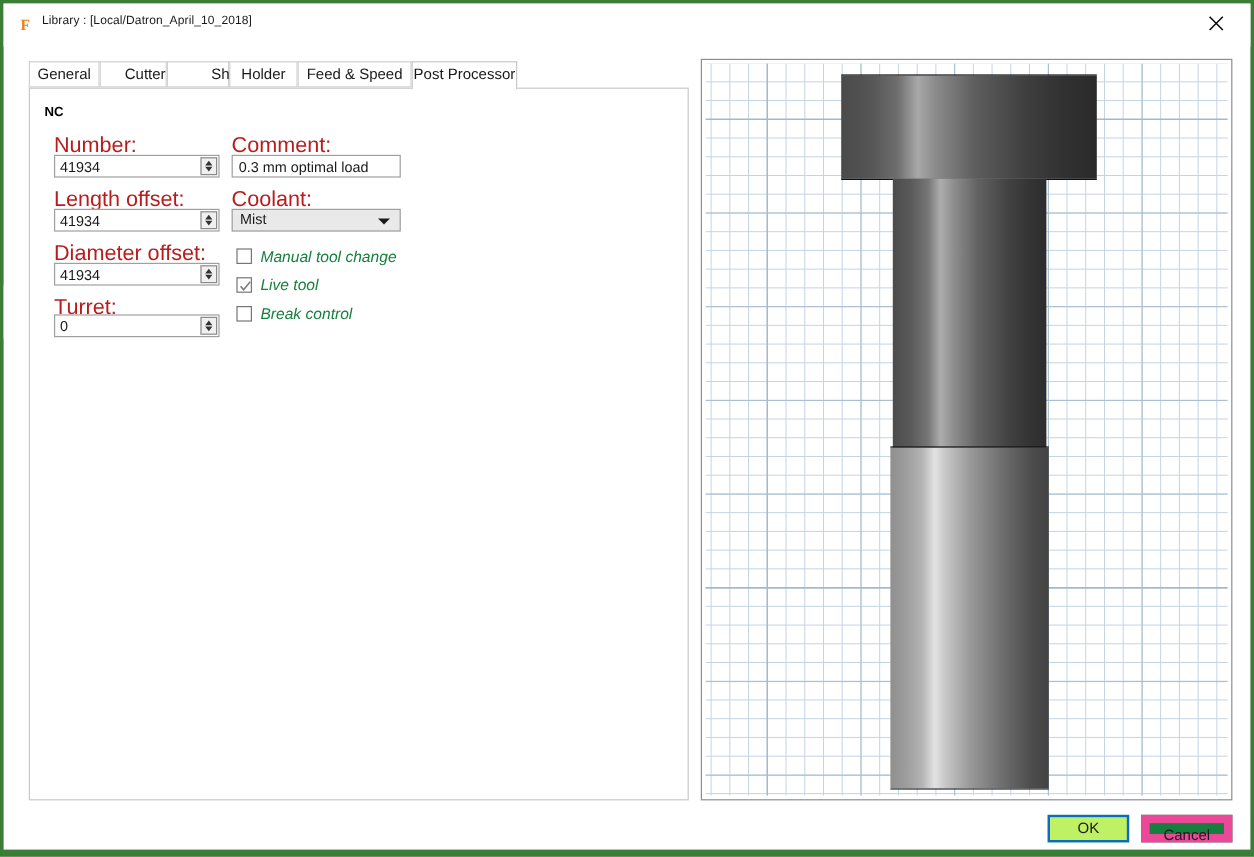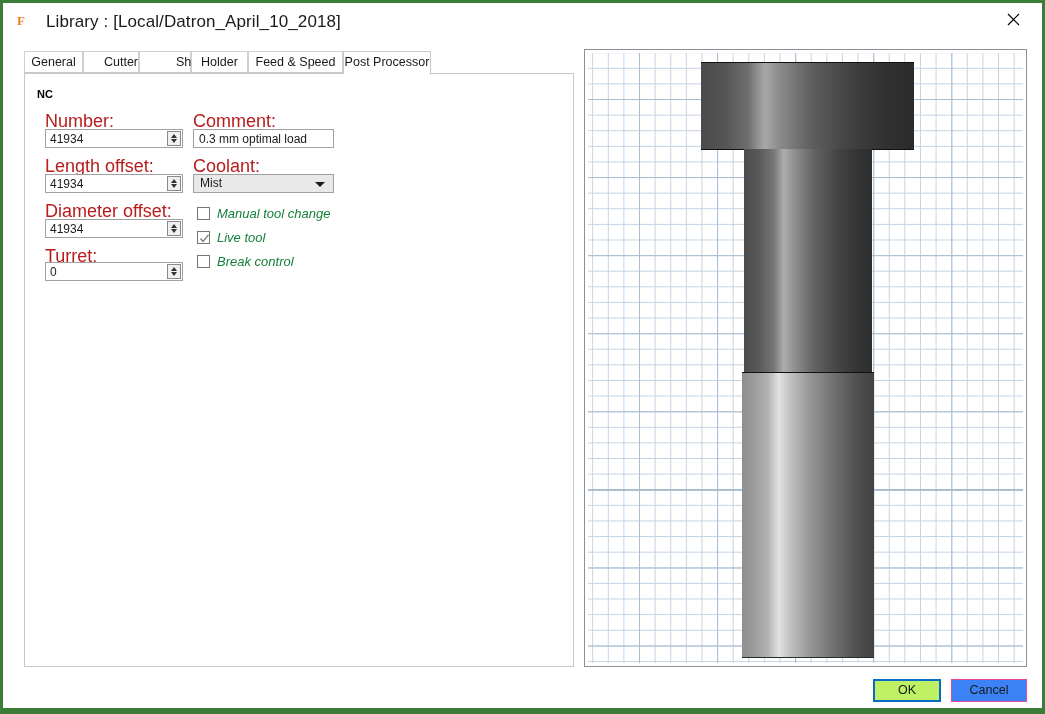--- a/index.html
+++ b/index.html
@@ -51,22 +51,22 @@
     left: 14px; top: 11px;
     width: 14px; height: 14px;
     font-size: 13px;
     font-weight: bold;
     color: #e8821e;
     font-family: "Liberation Serif", serif;
     line-height: 14px;
   }
   #title-text {
     position: absolute;
-    left: 43px; top: 9px;
-    font-size: 17px;
+    left: 32px; top: 9px;
+    font-size: 10px;
     color: #1a1a1a;
     white-space: nowrap;
     letter-spacing: 0.1px;
   }
   #close-button {
     position: absolute;
     right: 6px; top: 0;
     width: 44px; height: 34px;
     cursor: pointer;
   }
@@ -307,22 +307,22 @@
     box-sizing: border-box;
   }
 
   
   .dlg-button {
     position: absolute;
     box-sizing: border-box;
     height: 23px;
     font-size: 12.5px;
     color: #1a1a1a;
-    background: #3b82f6;
-    border: 1px solid #ec4899;
+    background: #15803d;
+    border: 7px solid #ec4899;
     line-height: 21px;
     text-align: center;
     cursor: pointer;
     font-family: "Liberation Sans", sans-serif;
   }
   .dlg-button.primary {
     border: 2px solid #0a6cc4;
     background: #bef264;
     line-height: 19px;
   }

